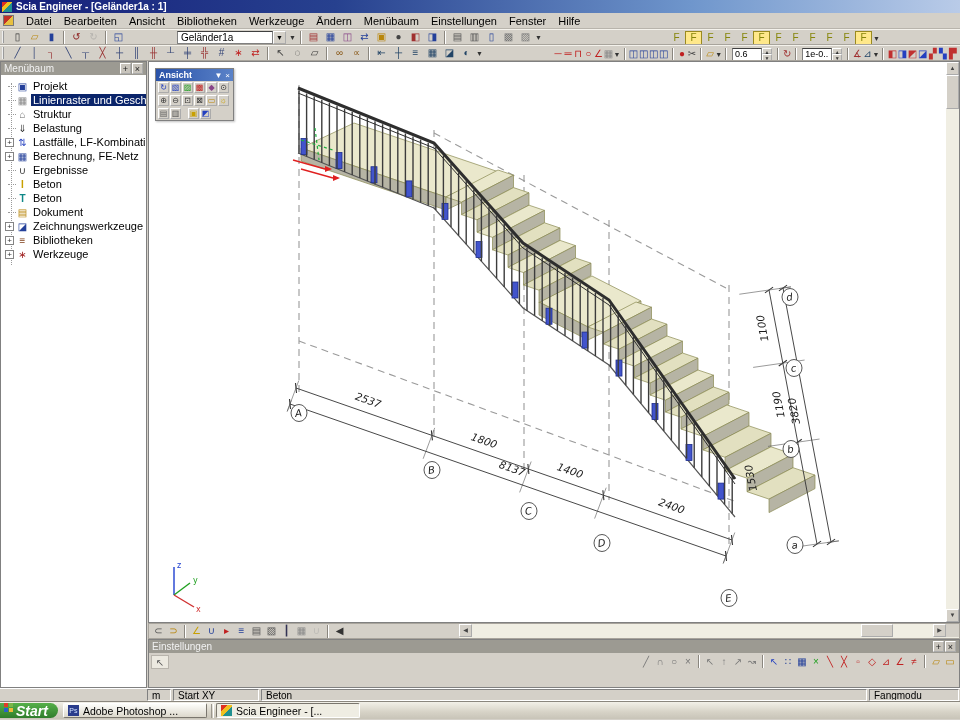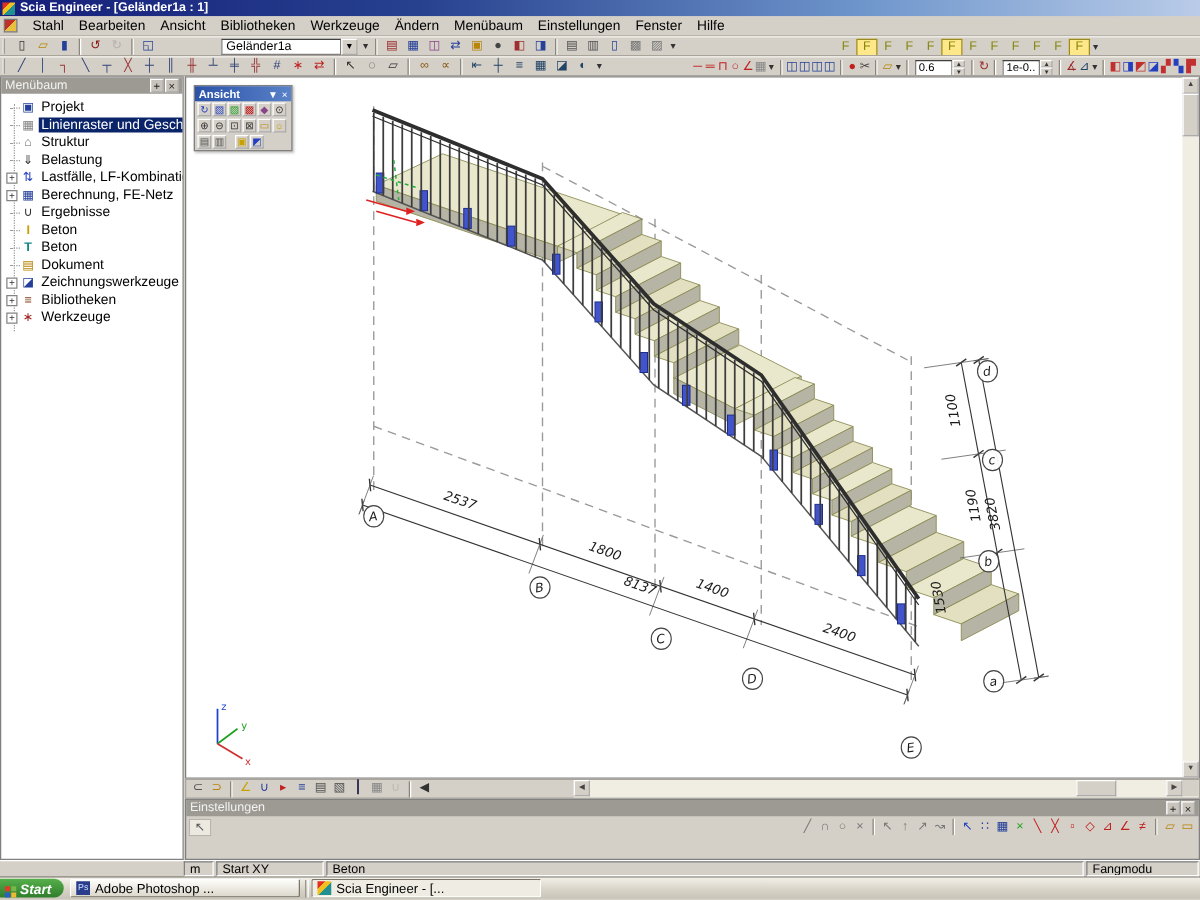--- a/index.html
+++ b/index.html
@@ -101,44 +101,44 @@
   #bef-input .inbox{height:15px;background:#fff;border:1px solid #808080;border-top-color:#404040;
     font-size:10.5px;display:flex;align-items:center;padding:0 4px;}
   
   #statusbar{height:13px;display:flex;align-items:center;background:#d4d0c8;
     border-top:1px solid #fff;font-size:10px;padding:0 1px;}
   .st-cell{height:12px;border:1px solid;border-color:#808080 #fff #fff #808080;
     padding:0 4px;display:flex;align-items:center;white-space:nowrap;overflow:hidden;margin-right:2px;}
   
   #taskbar{height:18px;background:linear-gradient(#f2f0e8,#d6d2c6 60%,#c8c4b8);
     display:flex;align-items:center;border-top:1px solid #8a867e;}
-  #start-btn{height:15px;padding:0 10px 0 4px;margin:0 3px 0 0;display:flex;align-items:flex-end;
+  #start-btn{height:15px;padding:0 10px 0 4px;margin:0 3px 0 0;display:flex;align-items:flex-start;
     background:linear-gradient(#56b04a,#2f7d2c);border-radius:0 8px 8px 0;color:#fff;
-    font-size:11px;font-weight:bold;font-style:italic;}
+    font-size:14px;font-weight:bold;font-style:italic;}
   .flag{width:9px;height:9px;margin-right:3px;display:grid;grid-template-columns:4px 4px;grid-gap:1px;}
   .flag i{display:block;height:4px;}
-  .task-btn{height:15px;width:184px;margin-left:2px;display:flex;align-items:center;
+  .task-btn{height:15px;width:144px;margin-left:2px;display:flex;align-items:center;
     background:linear-gradient(#fdfdfa,#dcd8cc);border:1px solid;border-color:#fff #7a766e #7a766e #fff;
     border-radius:2px;font-size:10.5px;padding:0 4px;white-space:nowrap;overflow:hidden;}
   .task-btn.active{border-color:#7a766e #fff #fff #7a766e;background:#efede3;}
   .task-ico{width:11px;height:11px;margin-right:4px;flex:0 0 auto;}
   .task-divider{width:3px;height:14px;border-left:1px solid #9a968e;border-right:1px solid #fff;margin-left:4px;}
 </style>
 </head>
 <body>
 
 <div class="titlebar">
   <span class="app-icon"></span>
   <span class="title-text">Scia Engineer - [Geländer1a : 1]</span>
 </div>
 
 <div class="menubar">
   <span class="mdi-icon"></span>
   <span id="menu-items" style="display:flex;">
-      <span class="menu-item">Stahl</span>
+      <span class="menu-item">Datei</span>
       <span class="menu-item">Bearbeiten</span>
       <span class="menu-item">Ansicht</span>
       <span class="menu-item">Bibliotheken</span>
       <span class="menu-item">Werkzeuge</span>
       <span class="menu-item">Ändern</span>
       <span class="menu-item">Menübaum</span>
       <span class="menu-item">Einstellungen</span>
       <span class="menu-item">Fenster</span>
       <span class="menu-item">Hilfe</span>
     </span>

